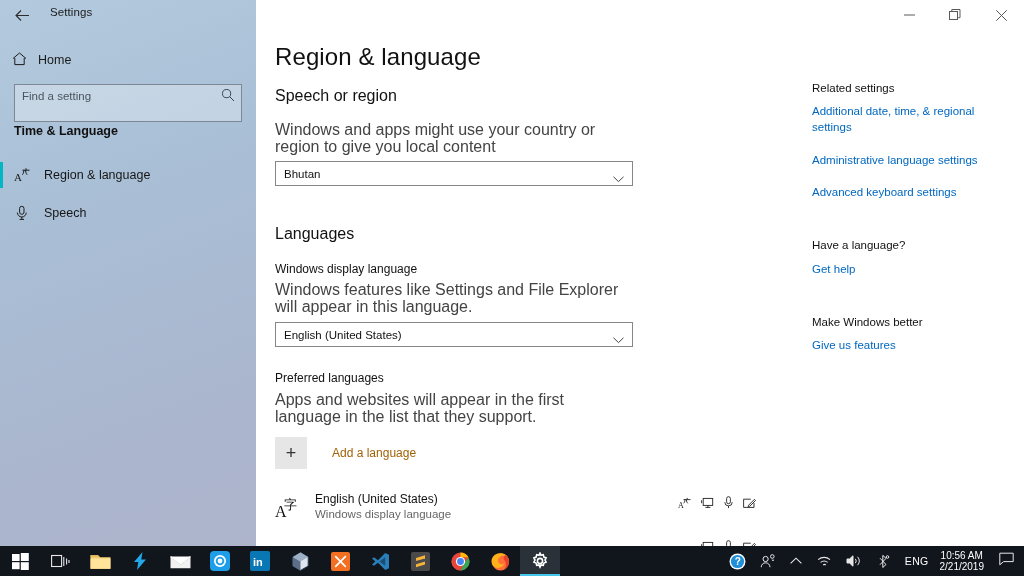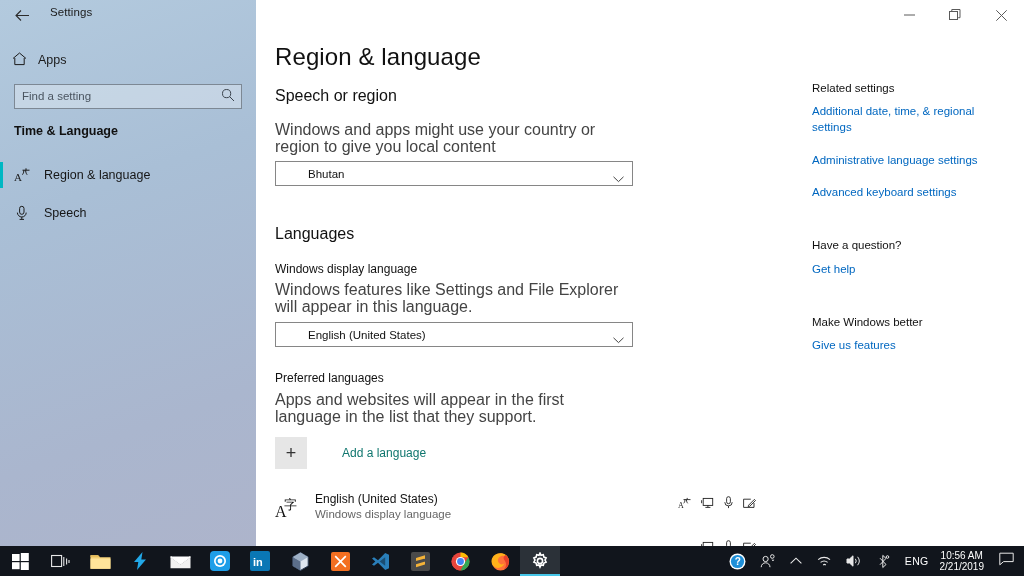--- a/index.html
+++ b/index.html
@@ -30,21 +30,21 @@
     font-size:11.5px; color:#1b1b1b; letter-spacing:.1px;
   }
 
   .home-row {
     position:absolute; left:0; top:45px; width:256px; height:30px;
     display:flex; align-items:center;
   }
   .home-icon { width:38px; text-align:center; font-size:14px; color:#1b1b1b; line-height:1; }
   .home-label { font-size:12.5px; color:#1b1b1b; }
 
-  .search-wrap { position:absolute; left:14px; top:84px; width:228px; height:25px; }
+  .search-wrap { position:absolute; left:14px; top:84px; width:228px; height:38px; }
   .search-box {
     width:100%; height:100%;
     background:rgba(255,255,255,0.30);
     border:1px solid #7d8894;
     position:relative;
   }
   .search-box input {
     position:absolute; left:7px; top:0; width:196px; height:21px;
     background:transparent; border:0; outline:none;
     font-family:"Liberation Sans", sans-serif; font-size:11.5px; color:#2b2b2b;
@@ -84,32 +84,32 @@
   
   .content { position:absolute; left:256px; top:30px; width:530px; height:516px; background:#fff; overflow:hidden; }
   .page-title { position:absolute; left:19px; top:13px; font-size:24px; font-weight:300; color:#111; letter-spacing:.1px; }
   .h2 { position:absolute; left:19px; font-size:16px; font-weight:300; color:#111; }
   .lbl { position:absolute; left:19px; font-size:12px; color:#111; }
   .desc { position:absolute; left:19px; font-size:16px; color:#444; line-height:16.5px; width:360px; }
 
   .combo {
     position:absolute; left:19px; width:358px; height:25px;
     border:1px solid #868686; background:#fff;
-    display:flex; align-items:center;padding-left:24px;
+    display:flex; align-items:center;
   }
   .combo span.val { padding-left:8px; font-size:11.5px; color:#111; }
   .combo .chev { position:absolute; right:8px; top:7px; color:#444; }
 
   .addlang { position:absolute; left:19px; top:406px; height:34px; display:flex; align-items:center; }
   .addlang .plus-box {
     width:32px; height:32px; background:#e6e6e6;
     display:flex; align-items:center; justify-content:center;
     font-size:18px; color:#333; font-weight:300; line-height:1;
   }
-  .addlang .add-label { margin-left:35px; font-size:12px; color:#0f766e; }
+  .addlang .add-label { margin-left:25px; font-size:12px; color:#a16207; }
 
   .langrow { position:absolute; left:19px; width:490px; height:44px; display:flex; align-items:center; }
   .langrow .lg-icon {
     width:36px; font-size:17px; color:#111; line-height:1;
     display:flex; align-items:center; justify-content:flex-start;
   }
   .langrow .lg-text { margin-left:4px; }
   .langrow .lg-name { font-size:12px; color:#111; line-height:15px; }
   .langrow .lg-sub { font-size:11.5px; color:#666; line-height:15px; }
   .langrow .lg-feats {
@@ -163,21 +163,21 @@
         <div class="app-title">Settings</div>
       </div>
 
       <div class="home-row">
         <div class="home-icon">
           <svg width="15" height="14" viewBox="0 0 15 14" fill="none" stroke="#1b1b1b" stroke-width="1">
             <path d="M1 6.5L7.5 1L14 6.5"></path>
               <path d="M2.8 6v6.6h9.4V6"></path>
           </svg>
         </div>
-        <div class="home-label">Apps</div>
+        <div class="home-label">Home</div>
       </div>
 
       <div class="search-wrap">
         <div class="search-box">
           <input type="text" placeholder="Find a setting" style="">
           <span class="search-icon">
             <svg width="14" height="14" viewBox="0 0 14 14" fill="none" stroke="#3b434d" stroke-width="1">
               <circle cx="5.6" cy="5.6" r="4.1"></circle>
                 <path d="M8.7 8.7L13 13"></path>
             </svg>
@@ -342,21 +342,21 @@
       </div>
 
     </div>
 
     <div class="rail">
       <div class="rail-h" style="top:52px">Related settings</div>
       <div class="rail-link" style="top:74px">Additional date, time, &amp; regional settings</div>
       <div class="rail-link" style="top:123px">Administrative language settings</div>
       <div class="rail-link" style="top:155px">Advanced keyboard settings</div>
 
-      <div class="rail-h" style="top:209px">Have a question?</div>
+      <div class="rail-h" style="top:209px">Have a language?</div>
       <div class="rail-link" style="top:232px">Get help</div>
 
       <div class="rail-h" style="top:286px">Make Windows better</div>
       <div class="rail-link" style="top:308px">Give us features</div>
     </div>
 
   </div>
 
   <div class="taskbar">
 

